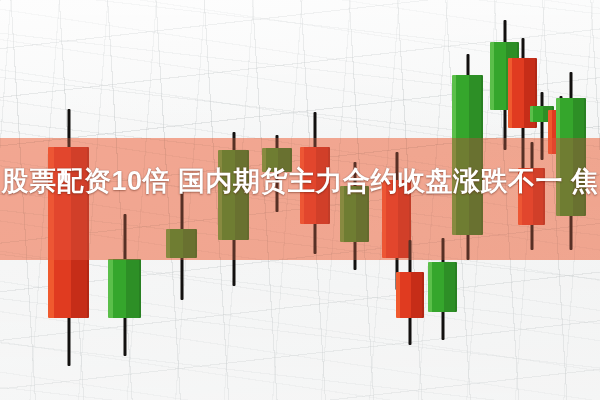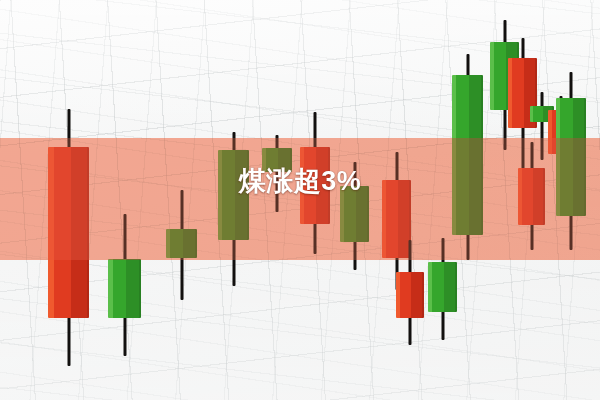--- a/index.html
+++ b/index.html
@@ -146,16 +146,16 @@
       <div class="candle" style="left: 556px; width: 30px; top: 72px; height: 178px;">
         <div class="wick" style="top: 0px; height: 178px;"></div>
         <div class="body up" style="top: 26px; height: 118px;"></div>
       </div>
     </div>
 
   <div id="tint-lift" style="top: 138px; height: 122px;"></div>
   <div id="tint" style="top: 138px; height: 122px;"></div>
 
   <div id="headline" style="font-size: 27px; color: rgb(255, 255, 255); top: 163.9px;">
-    <span class="hl-line">煤涨超3%</span>
+    <span class="hl-line">股票配资10倍 国内期货主力合约收盘涨跌不一 焦</span>
   </div>
 
 </div>
 
 </body></html>

